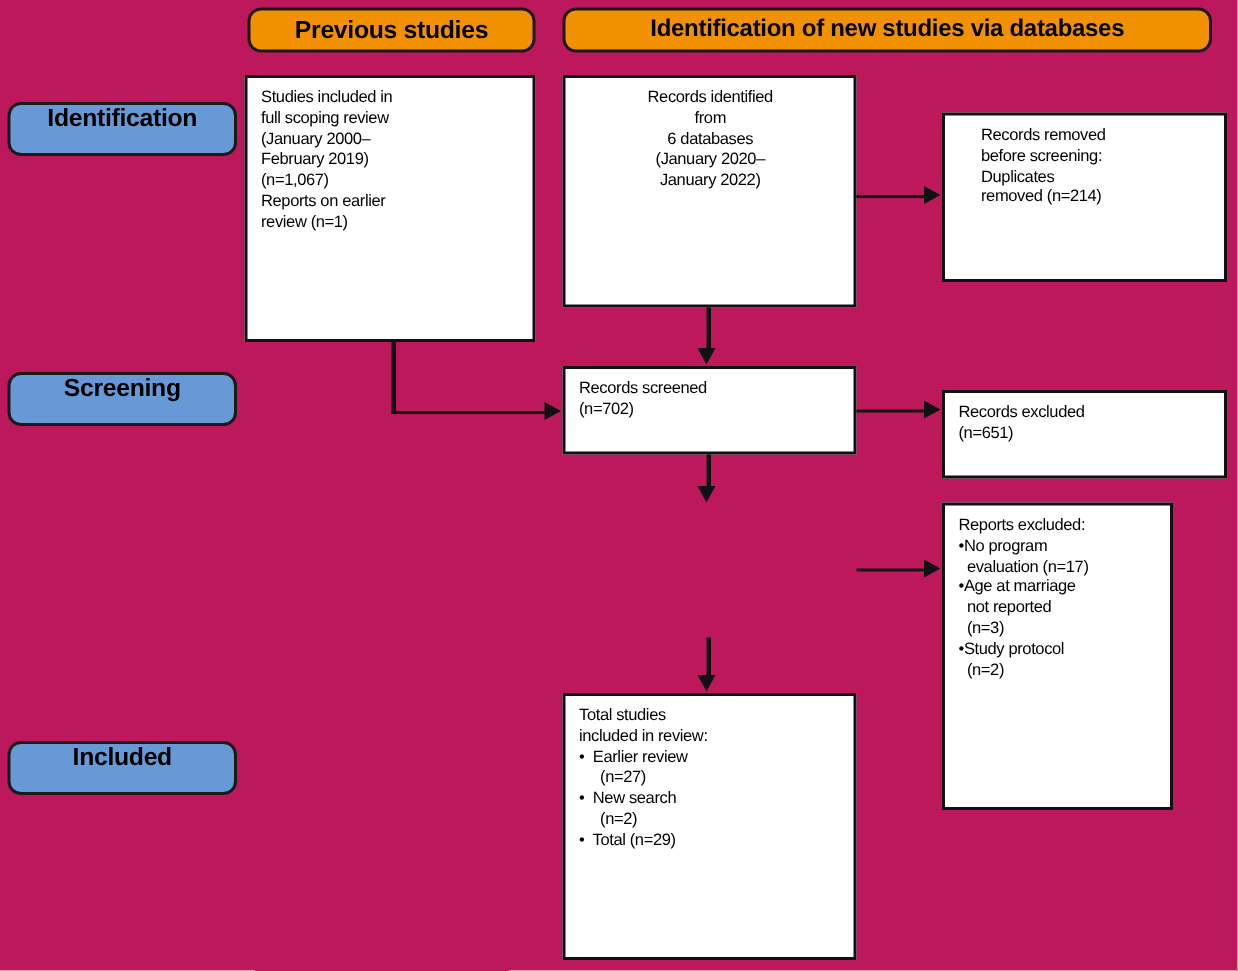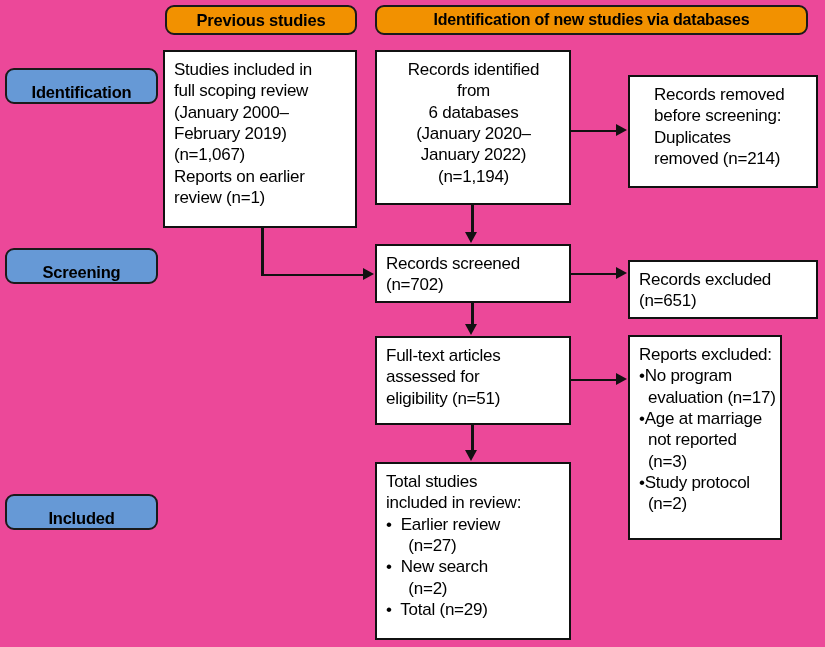--- a/index.html
+++ b/index.html
@@ -4,21 +4,21 @@
 <style>
   html, body {
     margin: 0;
     padding: 0;
     background: #ffffff;
   }
   #canvas {
     position: relative;
     width: 825px;
     height: 647px;
-    background: #ec4899;
+    background: #be185d;
     font-family: "Liberation Sans", sans-serif;
     overflow: hidden;
   }
   
   .hdr-orange {
     position: absolute;
     background: #F29100;
     border: 2.5px solid #1a1a1a;
     border-radius: 9px;
     box-sizing: border-box;
@@ -30,36 +30,36 @@
     letter-spacing: -0.2px;
   }
   
   .badge-blue {
     position: absolute;
     background: #6699D6;
     border: 2.5px solid #1a1a1a;
     border-radius: 9px;
     box-sizing: border-box;
     display: flex;
-    align-items: flex-end;
+    align-items: flex-start;
     justify-content: center;
     font-weight: bold;
     color: #000000;
     font-size: 16.5px;
     letter-spacing: -0.2px;
   }
   
   .box {
     position: absolute;
     background: #ffffff;
     border: 2.5px solid #111111;
     box-sizing: border-box;
     padding: 7px 8px 5px 9px;
     color: #000000;
-    font-size: 17px;
+    font-size: 11px;
     line-height: 1.255;
     letter-spacing: -0.25px;
   }
   .box .ln { display: block; white-space: pre; }
   .box .bul { display: block; white-space: pre; }
   .box .bul-ind { display: block; white-space: pre; }
 
   
   .hline {
     position: absolute;
@@ -120,45 +120,39 @@
     <span class="ln">Reports on earlier</span>
     <span class="ln">review (n=1)</span>
   </div>
 
   <div class="box" style="left:375px; top:50px; width:196px; height:155px;text-align:center;">
     <span class="ln">Records identified</span>
     <span class="ln">from</span>
     <span class="ln">6 databases</span>
     <span class="ln">(January 2020–</span>
     <span class="ln">January 2022)</span>
-    <span class="ln">(n=1,194)</span>
   </div>
 
   <div class="box" style="left:628px; top:75px; width:190px; height:113px;padding-left:24px;">
     <span class="ln">Records removed</span>
     <span class="ln">before screening:</span>
     <span class="ln">Duplicates</span>
     <span class="ln">removed (n=214)</span>
   </div>
 
   <div class="box" style="left:375px; top:244px; width:196px; height:59px;">
     <span class="ln">Records screened</span>
     <span class="ln">(n=702)</span>
   </div>
 
   <div class="box" style="left:628px; top:260px; width:190px; height:59px;">
     <span class="ln">Records excluded</span>
     <span class="ln">(n=651)</span>
   </div>
 
-  <div class="box" style="left:375px; top:336px; width:196px; height:89px;">
-    <span class="ln">Full-text articles</span>
-    <span class="ln">assessed for</span>
-    <span class="ln">eligibility (n=51)</span>
-  </div>
 
   <div class="box" style="left:628px; top:335px; width:154px; height:205px;">
     <span class="ln">Reports excluded:</span>
     <span class="bul">•No program</span>
     <span class="bul-ind">  evaluation (n=17)</span>
     <span class="bul">•Age at marriage</span>
     <span class="bul-ind">  not reported</span>
     <span class="bul-ind">  (n=3)</span>
     <span class="bul">•Study protocol</span>
     <span class="bul-ind">  (n=2)</span>

